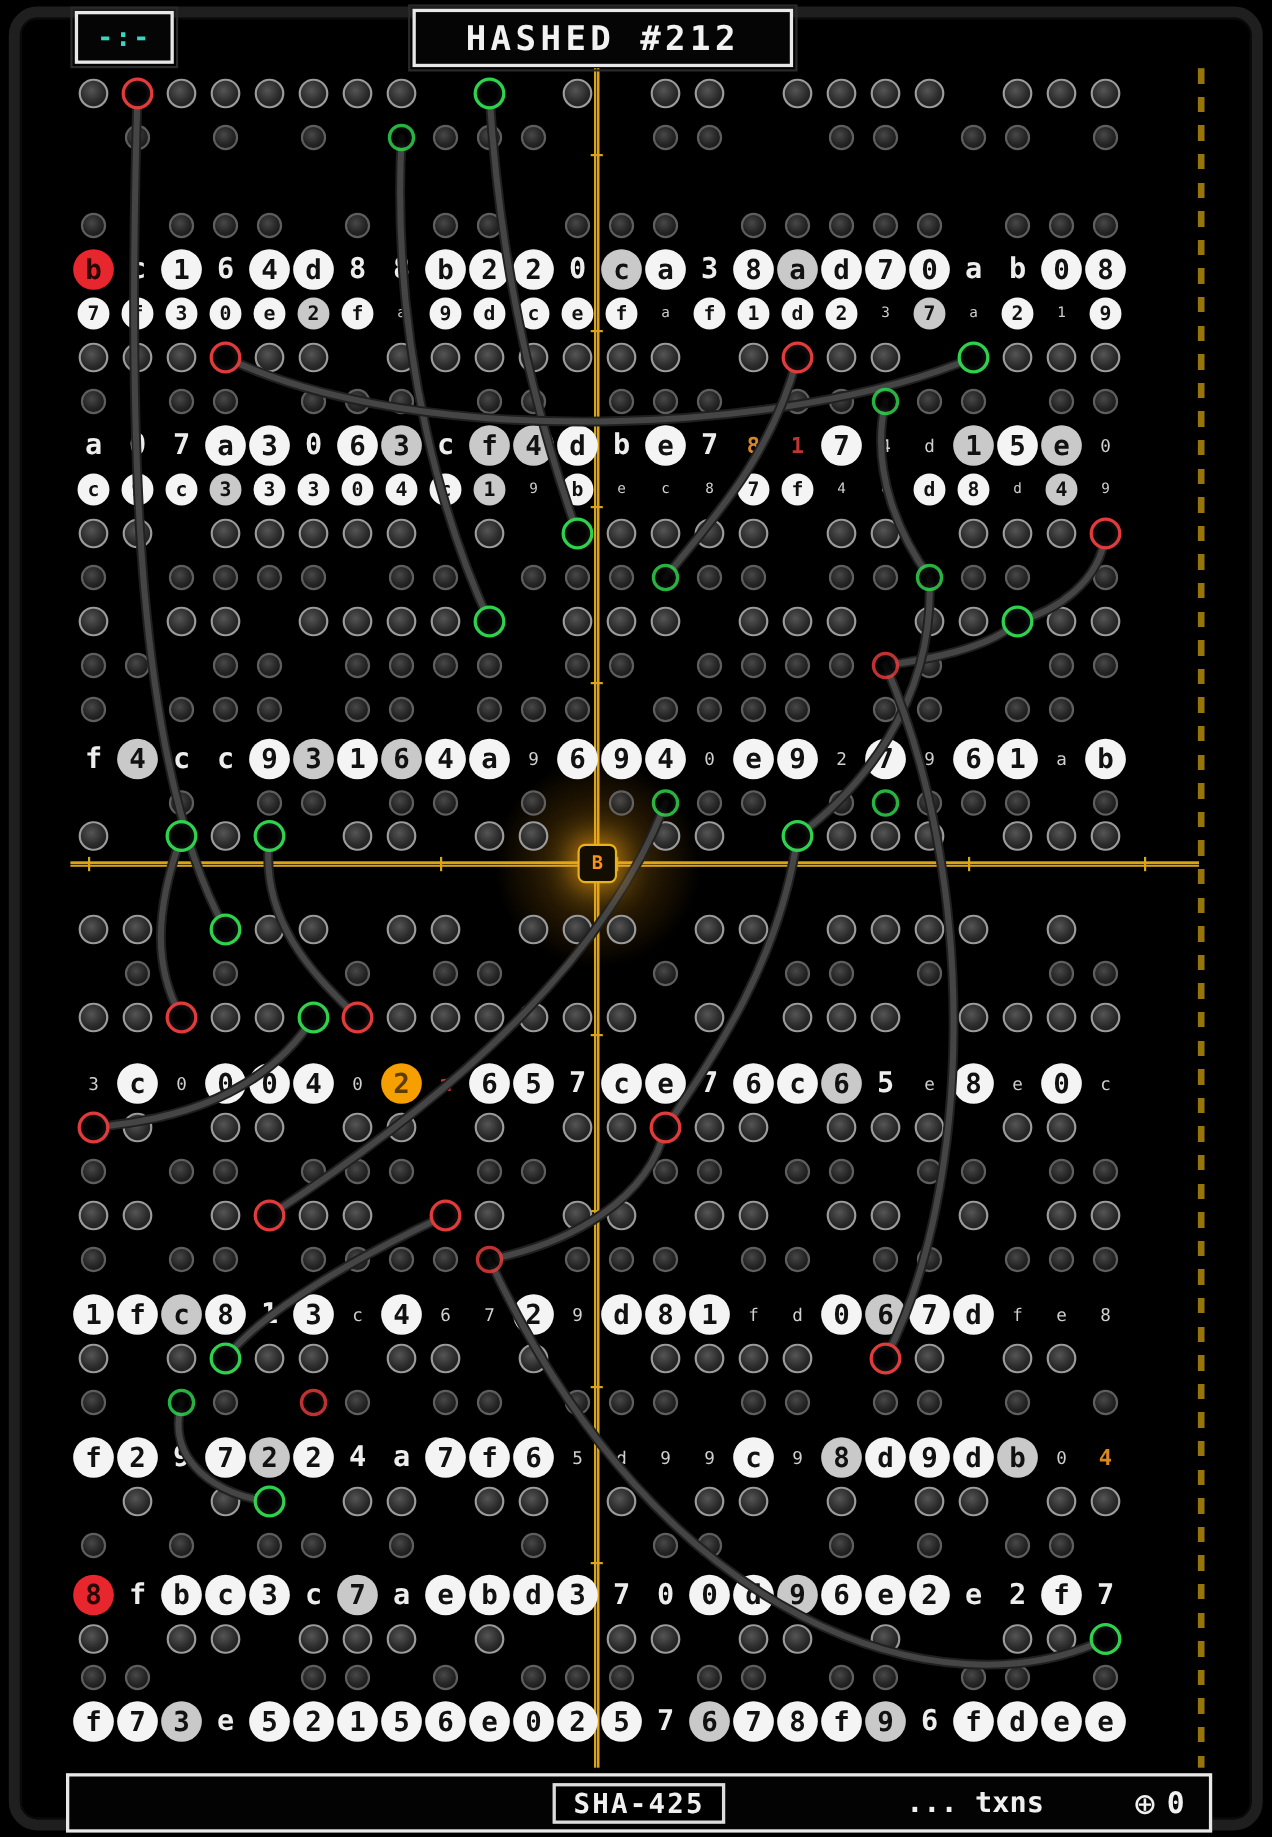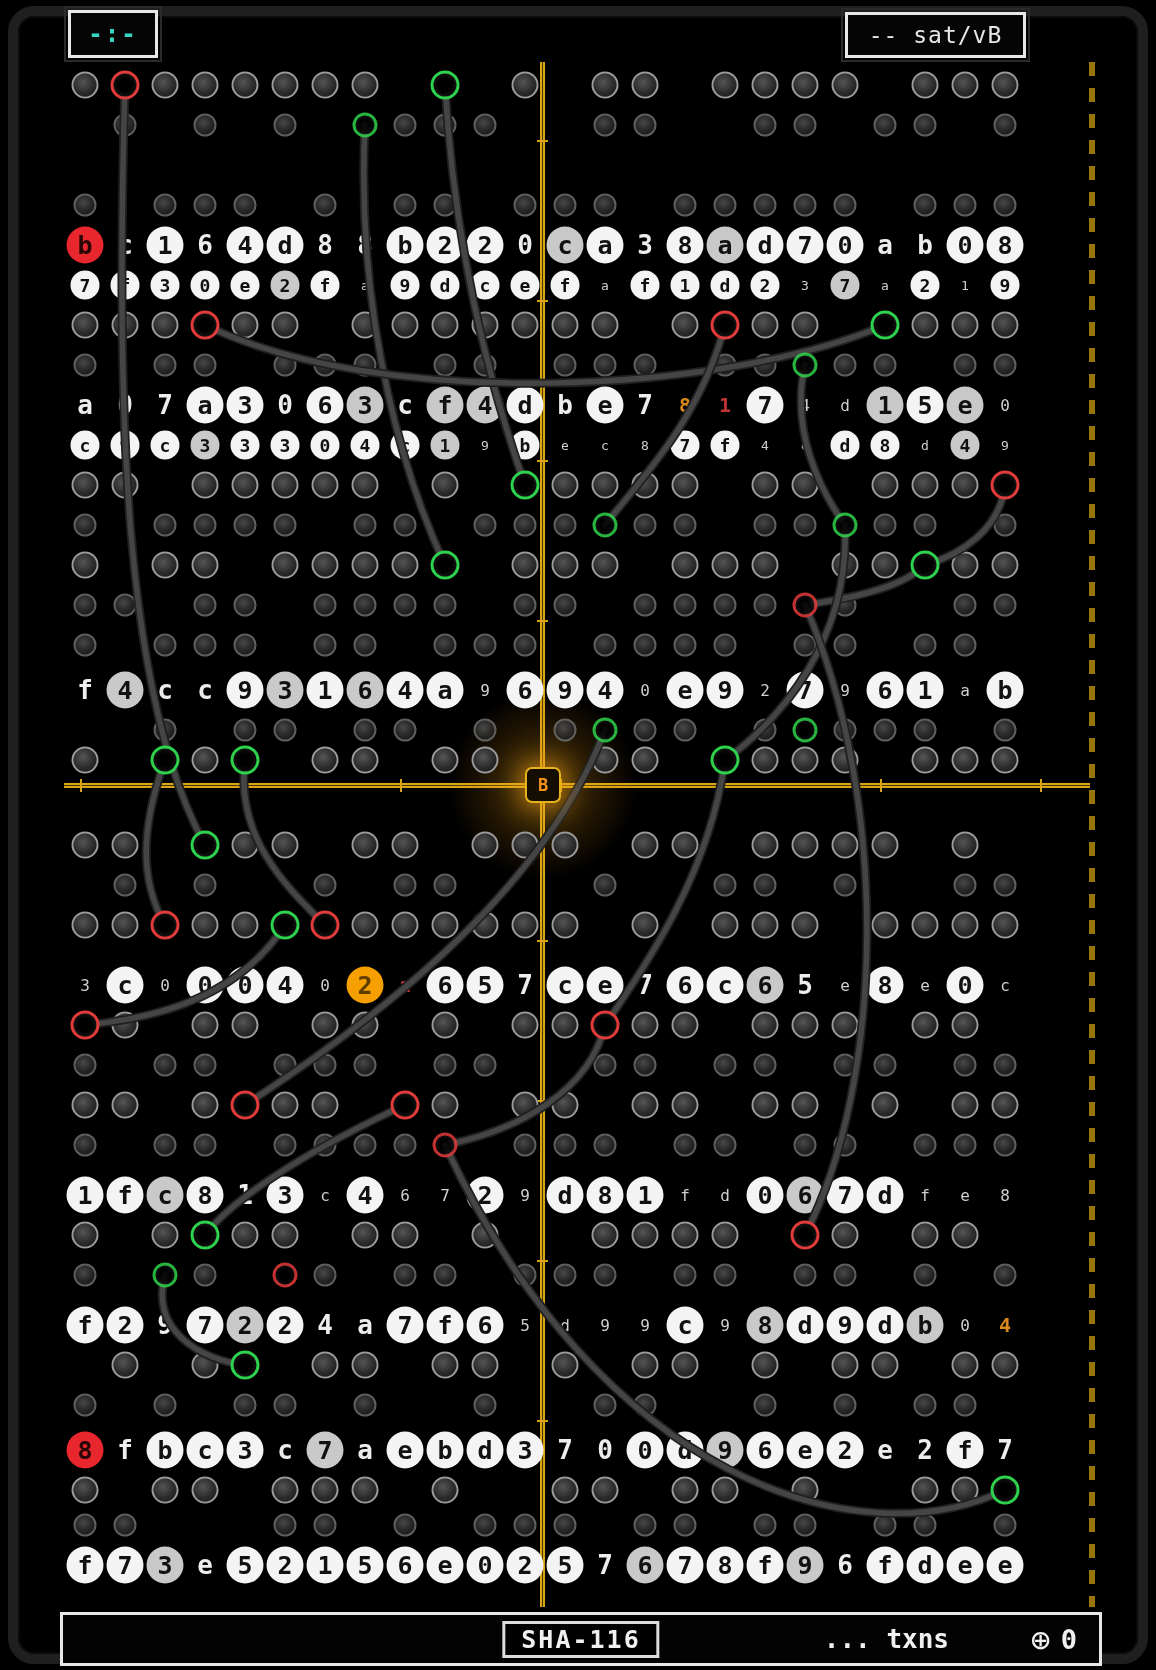--- a/index.html
+++ b/index.html
@@ -65,22 +65,22 @@
 </style>
 </head>
 <body>
 
 <div id="stage">
   <div id="frame"></div>
 
   <div class="hbox" id="clock-badge">
     <span>-:-</span>
   </div>
-  <div class="hbox" id="fee-badge">
-    <span>-- sat/vB</span>
+  <div class="hbox" id="title-badge">
+    <span>HASHED #212</span>
   </div>
 
   <div class="ruler" id="ruler-v"></div>
   <div class="ruler" id="ruler-h"></div>
   <div class="ruler" id="ruler-r"></div>
   <div id="center-glow"></div>
 
   <div id="board-layer">
       <div class="dot" style="left: 85px; top: 85px;"></div>
       <div class="dot r" style="left: 125px; top: 85px;"></div>
@@ -841,21 +841,21 @@
         <path d="M 445 1145 C 600 1480, 860 1560, 1005 1490" fill="none" stroke="#202020" stroke-width="9" stroke-linecap="round"></path>
         <path d="M 445 1145 C 600 1480, 860 1560, 1005 1490" fill="none" stroke="#454545" stroke-width="5.5" stroke-linecap="round"></path>
       </g>
     </svg>
 
   <div id="center-b">
     <span>B</span>
   </div>
 
   <div id="footer">
-    <span id="algo-box">SHA-116</span>
+    <span id="algo-box">SHA-425</span>
     <span id="txns">... txns</span>
     <span id="target">
       <span id="target-icon">⊕</span>
       <span>0</span>
     </span>
   </div>
 <div class="tick" style="left: 80px; top: 779px; width: 2px; height: 13px;"></div>
     <div class="tick" style="left: 240px; top: 779px; width: 2px; height: 13px;"></div>
     <div class="tick" style="left: 400px; top: 779px; width: 2px; height: 13px;"></div>
     <div class="tick" style="left: 560px; top: 779px; width: 2px; height: 13px;"></div>

